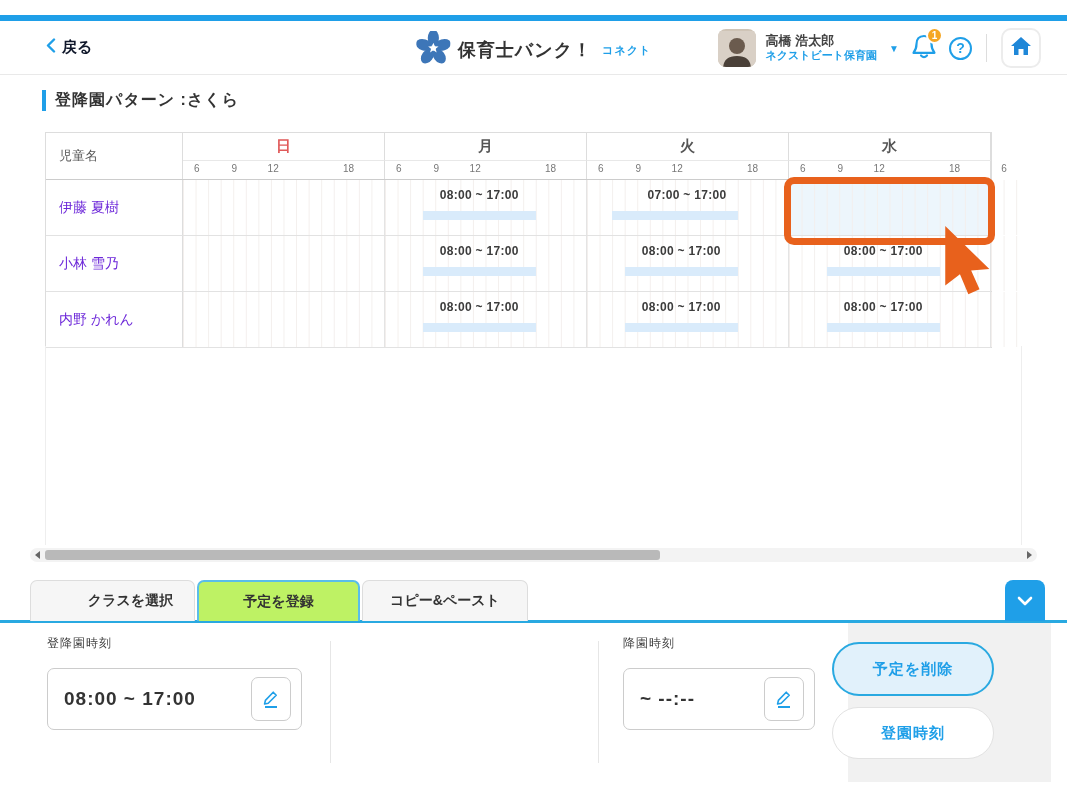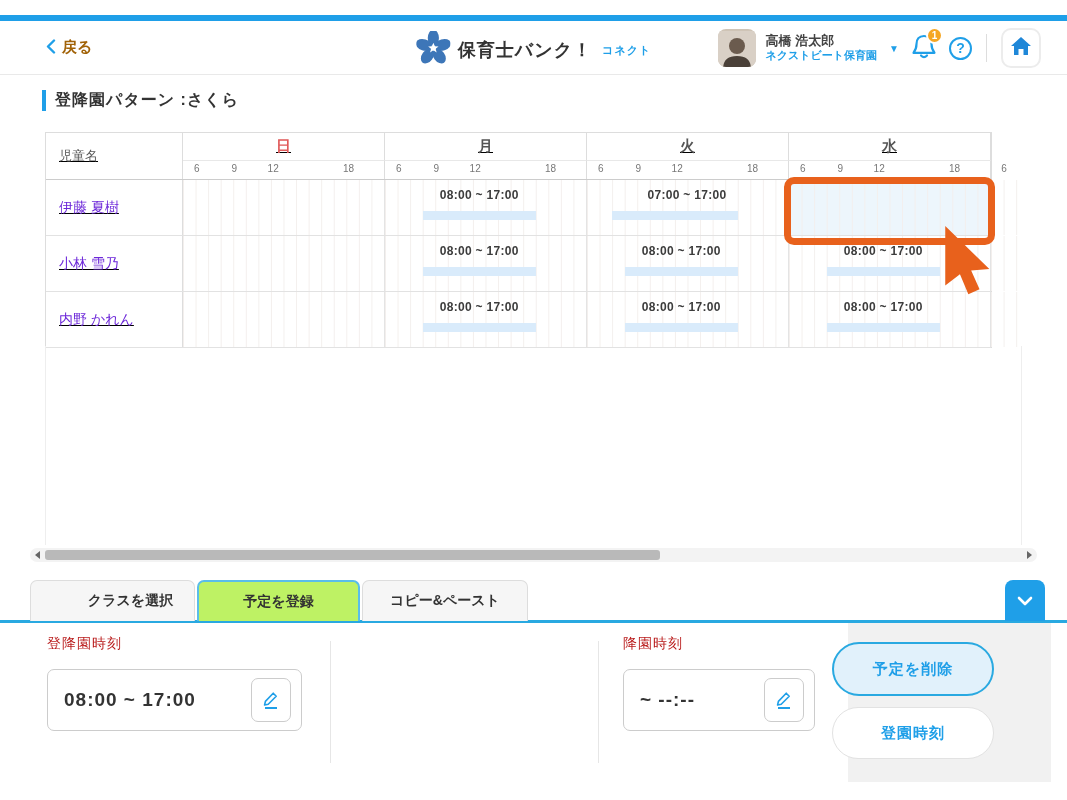--- a/index.html
+++ b/index.html
@@ -3,21 +3,21 @@
 <meta charset="utf-8">
 <style>
   * { box-sizing: border-box; margin: 0; padding: 0; }
   html,body { background:#fff; }
   body { font-family: "Liberation Sans", "DejaVu Sans", sans-serif; }
   .page { position: relative; width: 1067px; height: 800px; background:#fff; overflow: hidden; }
 
   
   .topstrip { position:absolute; left:0; top:15px; width:1067px; height:6px; background:#1f9fe8; }
   .appbar { position:absolute; left:0; top:21px; width:1067px; height:54px; border-bottom:1px solid #e9e9e9; background:#fff; }
-  .back-link { position:absolute; left:46px; top:17px; display:flex; align-items:flex-end; gap:6px; color:#a16207; font-size:15px; font-weight:bold; cursor:pointer; }
+  .back-link { position:absolute; left:46px; top:17px; display:flex; align-items:flex-start; gap:6px; color:#0f172a; font-size:15px; font-weight:bold; cursor:pointer; }
   .logo { position:absolute; left:50%; top:10px; transform:translateX(-50%); display:flex; align-items:center; gap:8px; }
   .logo-text { font-size:18px; font-weight:bold; color:#333; letter-spacing:1px; }
   .logo-sub { font-size:11px; font-weight:bold; color:#1f9fe8; margin-left:2px; letter-spacing:1px; }
   .userarea { position:absolute; right:26px; top:7px; height:40px; display:flex; align-items:center; gap:10px; }
   .avatar { width:38px; height:38px; border-radius:8px; background:#cfc4b6; overflow:hidden; position:relative; }
   .avatar svg { position:absolute; left:0; top:2px; }
   .user-texts { line-height:1.25; }
   .user-name { font-size:13px; font-weight:bold; color:#444; }
   .user-org { font-size:11px; font-weight:bold; color:#1f9fe8; }
   .caret { color:#1f9fe8; font-size:10px; margin:0 2px; }
@@ -26,21 +26,21 @@
   .help-btn { width:23px; height:23px; border-radius:50%; border:2px solid #1f9fe8; color:#1f9fe8; font-size:14px; font-weight:bold; display:flex; align-items:center; justify-content:center; }
   .vdiv { width:1px; height:28px; background:#ddd; margin:0 4px; }
   .home-btn { width:40px; height:40px; border-radius:10px; border:2px solid #ececec; background:#fff; display:flex; align-items:center; justify-content:center; }
 
   
   .title-row { position:absolute; left:42px; top:90px; display:flex; align-items:center; gap:9px; }
   .title-accent { width:4px; height:21px; background:#1f9fe8; }
   .page-title { font-size:16px; font-weight:bold; color:#333; letter-spacing:1px; }
 
   
-  .sched { position:absolute; left:45px; top:132px; width:947px; border:1px solid #ddd; border-bottom:none; background:#fff;text-decoration:underline; }
+  .sched { position:absolute; left:45px; top:132px; width:947px; border:1px solid #ddd; border-bottom:none; background:#fff; }
   .srow { display:grid; grid-template-columns:137px 202px 202px 202px 202px 30px; }
   .thead { border-bottom:1px solid #ccc; }
   .name-hcell { grid-row:1 / span 2; display:flex; align-items:center; padding-left:13px; font-size:13px; color:#555; border-right:1px solid #ddd; background:#fff; }
   .thead .srow { grid-template-rows:28px 18px; }
   .day-name { display:flex; align-items:center; justify-content:center; font-size:15px; font-weight:bold; color:#555; border-right:1px solid #ddd; border-bottom:1px solid #e8e8e8; }
   .day-name.sun { color:#e05a5a; }
   .day-name.blank { border-bottom:none; }
   .tick-cell { position:relative; border-right:1px solid #ddd; font-size:10px; color:#777; }
   .tick { position:absolute; top:2px; transform:translateX(-30%); }
   .t6 { left:6.25%; } .t9 { left:25%; } .t12 { left:43.75%; } .t18 { left:81.25%; }
@@ -72,21 +72,21 @@
   .tab.active { background:#bef264; border:2px solid #5abde9; border-bottom:none; z-index:2; }
   .tab1 { left:30px; width:165px;padding-left:36px; }
   .tab2 { left:197px; width:163px; }
   .tab3 { left:362px; width:166px; }
   .collapse-btn { position:absolute; left:1005px; top:580px; width:40px; height:41px; background:#1f9fe8; border-radius:8px 8px 0 0; display:flex; align-items:center; justify-content:center; z-index:3; cursor:pointer; }
 
   
   .bottom { position:absolute; left:0; top:623px; width:1067px; height:159px; background:#fff; }
   .side-panel { position:absolute; left:848px; top:0; width:203px; height:159px; background:#f1f1f1; }
   .field { position:absolute; top:12px; }
-  .field-label { font-size:14px; color:#b91c1c; letter-spacing:1px; }
+  .field-label { font-size:12px; color:#404040; letter-spacing:1px; }
   .field-box { margin-top:16px; height:62px; border:1px solid #ccc; border-radius:7px; background:#fff; display:flex; align-items:center; justify-content:space-between; padding:0 10px 0 16px; }
   .field-value { font-size:19px; font-weight:bold; color:#333; letter-spacing:1px; white-space:nowrap; }
   .edit-btn { width:40px; height:44px; border:1px solid #ccc; border-radius:7px; background:#fff; display:flex; align-items:center; justify-content:center; cursor:pointer; }
   .f1 { left:47px; } .f1 .field-box { width:255px; }
   .f2 { left:362px; } .f2 .field-box { width:193px; }
   .f3 { left:623px; } .f3 .field-box { width:192px; }
   .fdiv { position:absolute; top:18px; width:1px; height:122px; background:#e6e6e6; }
   .fdiv1 { left:330px; } .fdiv2 { left:598px; }
   .pill { position:absolute; left:832px; width:162px; border-radius:999px; display:flex; align-items:center; justify-content:center; font-size:15px; font-weight:bold; color:#1f9fe8; cursor:pointer; letter-spacing:1px; }
   .pill-delete { top:19px; height:54px; background:#e1f1fb; border:2px solid #29a9e1; }

